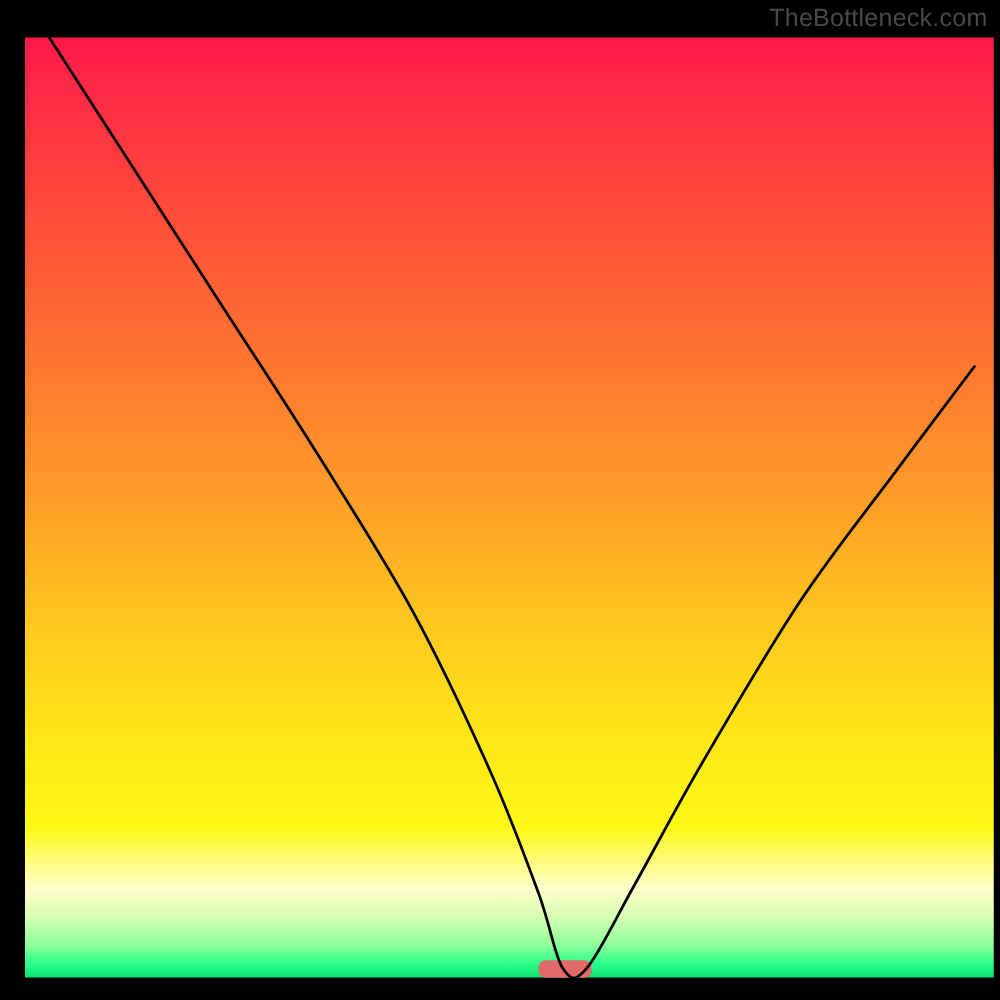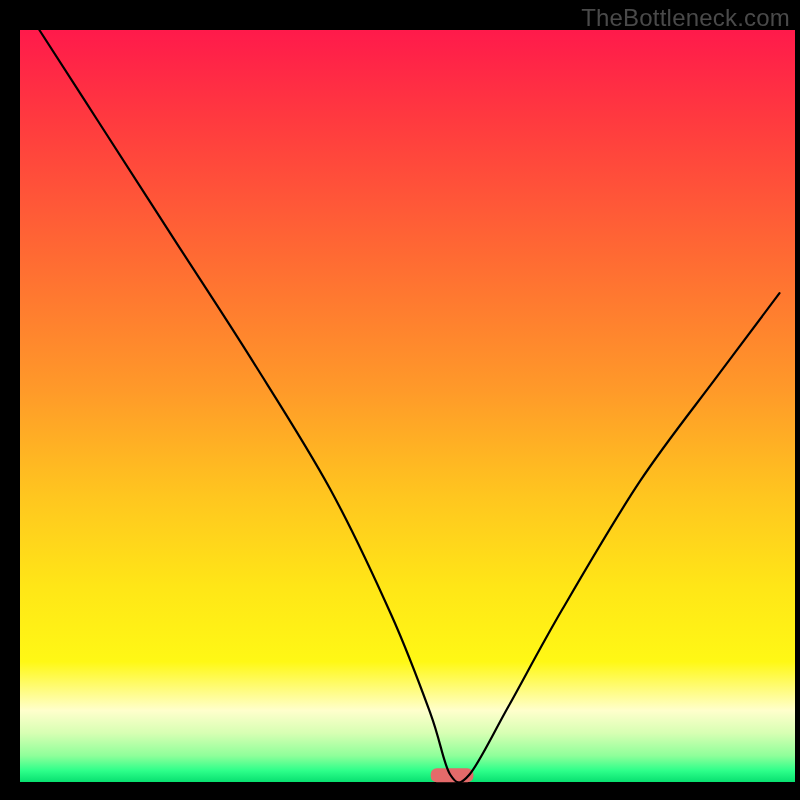--- a/index.html
+++ b/index.html
@@ -13,21 +13,21 @@
   .frame {
     position: relative;
     width: 800px;
     height: 800px;
   }
   .watermark {
     position: absolute;
     top: 4px;
     right: 10px;
     font-family: Arial, Helvetica, sans-serif;
-    font-size: 24px;
+    font-size: 20px;
     font-weight: 500;
     color: #4a4a4a;
     letter-spacing: 0.2px;
     z-index: 10;
   }
   svg.plot {
     position: absolute;
     top: 0;
     left: 0;
   }

